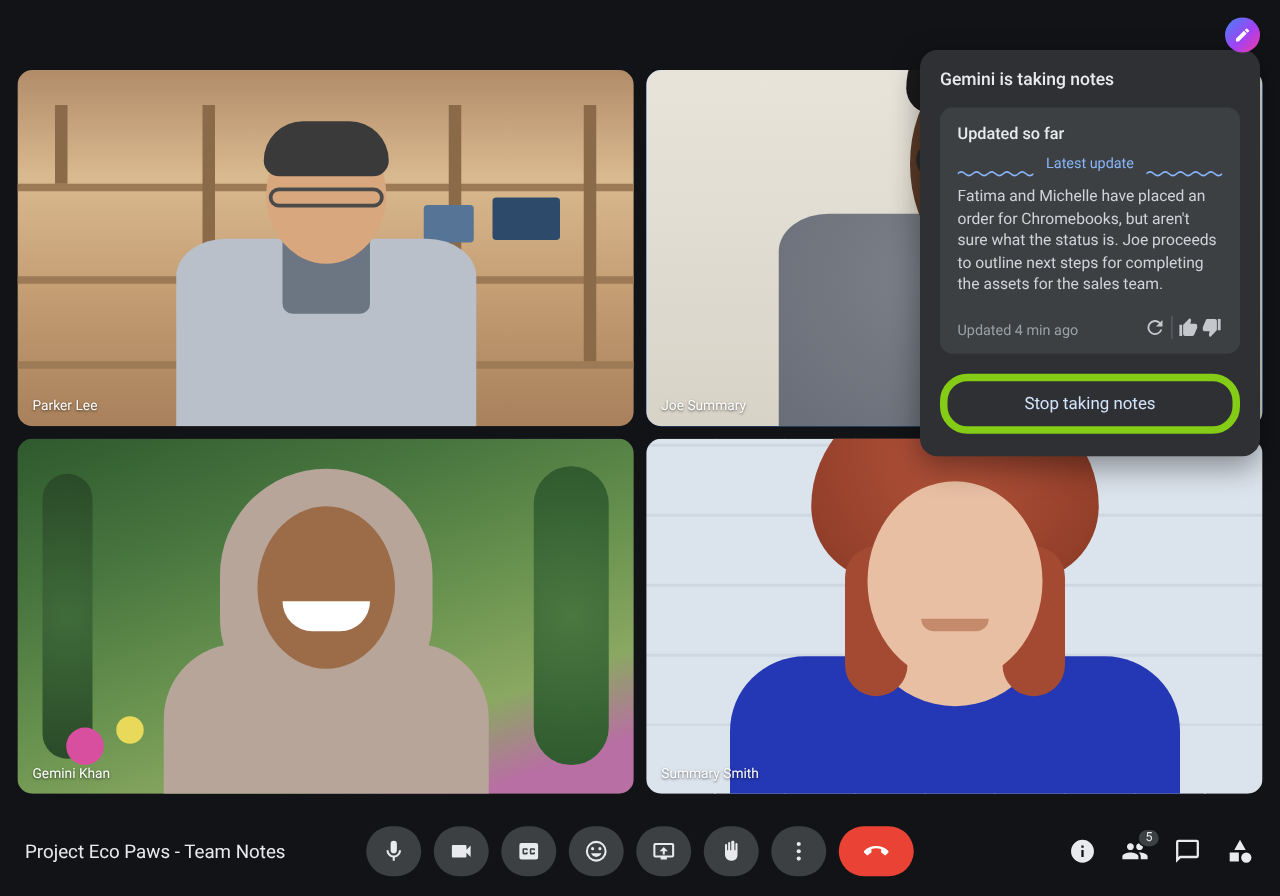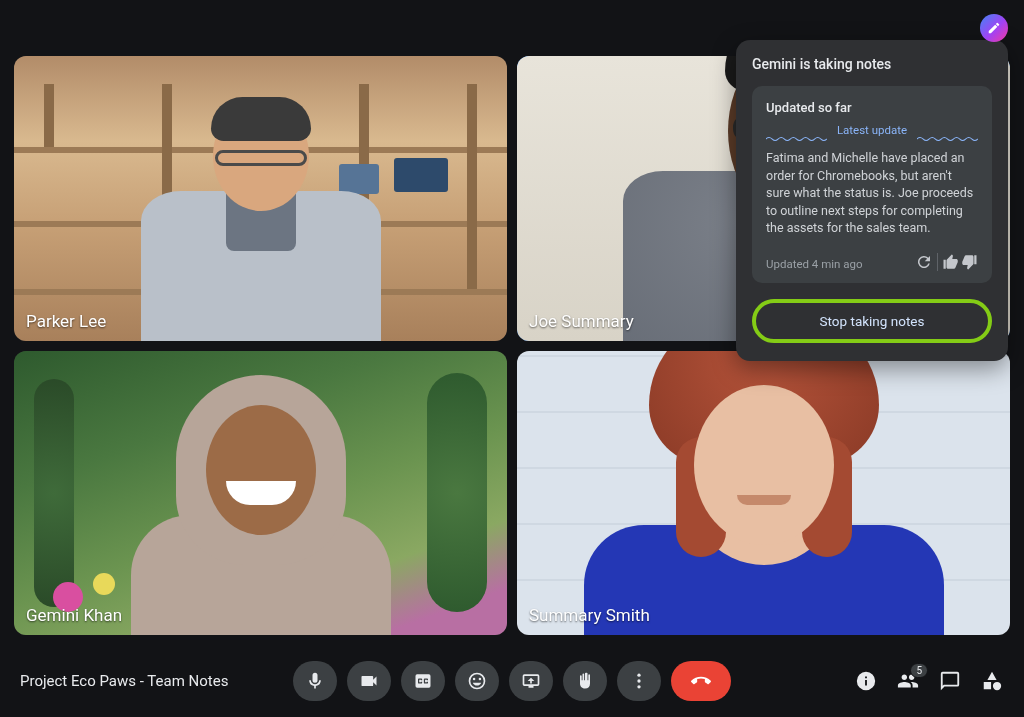--- a/index.html
+++ b/index.html
@@ -58,21 +58,21 @@
     position: relative;
     border-radius: 12px;
     overflow: hidden;
     background: var(--tile-bg);
   }
   .tile.speaking { outline: 2px solid #1a73e8; outline-offset: -2px; }
   .name-tag {
     position: absolute;
     left: 12px;
     bottom: 10px;
-    font-size: 17px;
+    font-size: 11px;
     color: #fff;
     text-shadow: 0 1px 2px rgba(0,0,0,0.6);
   }
 
   
   .bg-office {
     background: linear-gradient(180deg,#b28c69 0%,#d9b98f 30%,#c69f75 60%,#a8805b 100%);
     position:absolute; inset:0;
   }
   .shelf { position:absolute; background:#9c7a56; }
@@ -168,21 +168,21 @@
     display:flex; align-items:flex-end;
     margin-top:16px;
     gap: 0;
   }
   .updated { font-size:11.5px; color:var(--text-dim); flex:1; }
   .mini-icon { width:18px; height:18px; fill:#c4c7cc; cursor:pointer; }
   .mini-sep { width:1px; height:18px; background:#5f6368; margin:0 4px; }
   .stop-btn {
     margin-top:16px;
     width:100%;
-    border:4px solid #84cc16;
+    border:6px solid #84cc16;
     background:transparent;
     color:#d2e3fc;
     font-size:13.5px;
     padding:10px 0;
     border-radius: 22px;
     cursor:pointer;
     font-family:inherit;
   }
 </style>
 </head>

